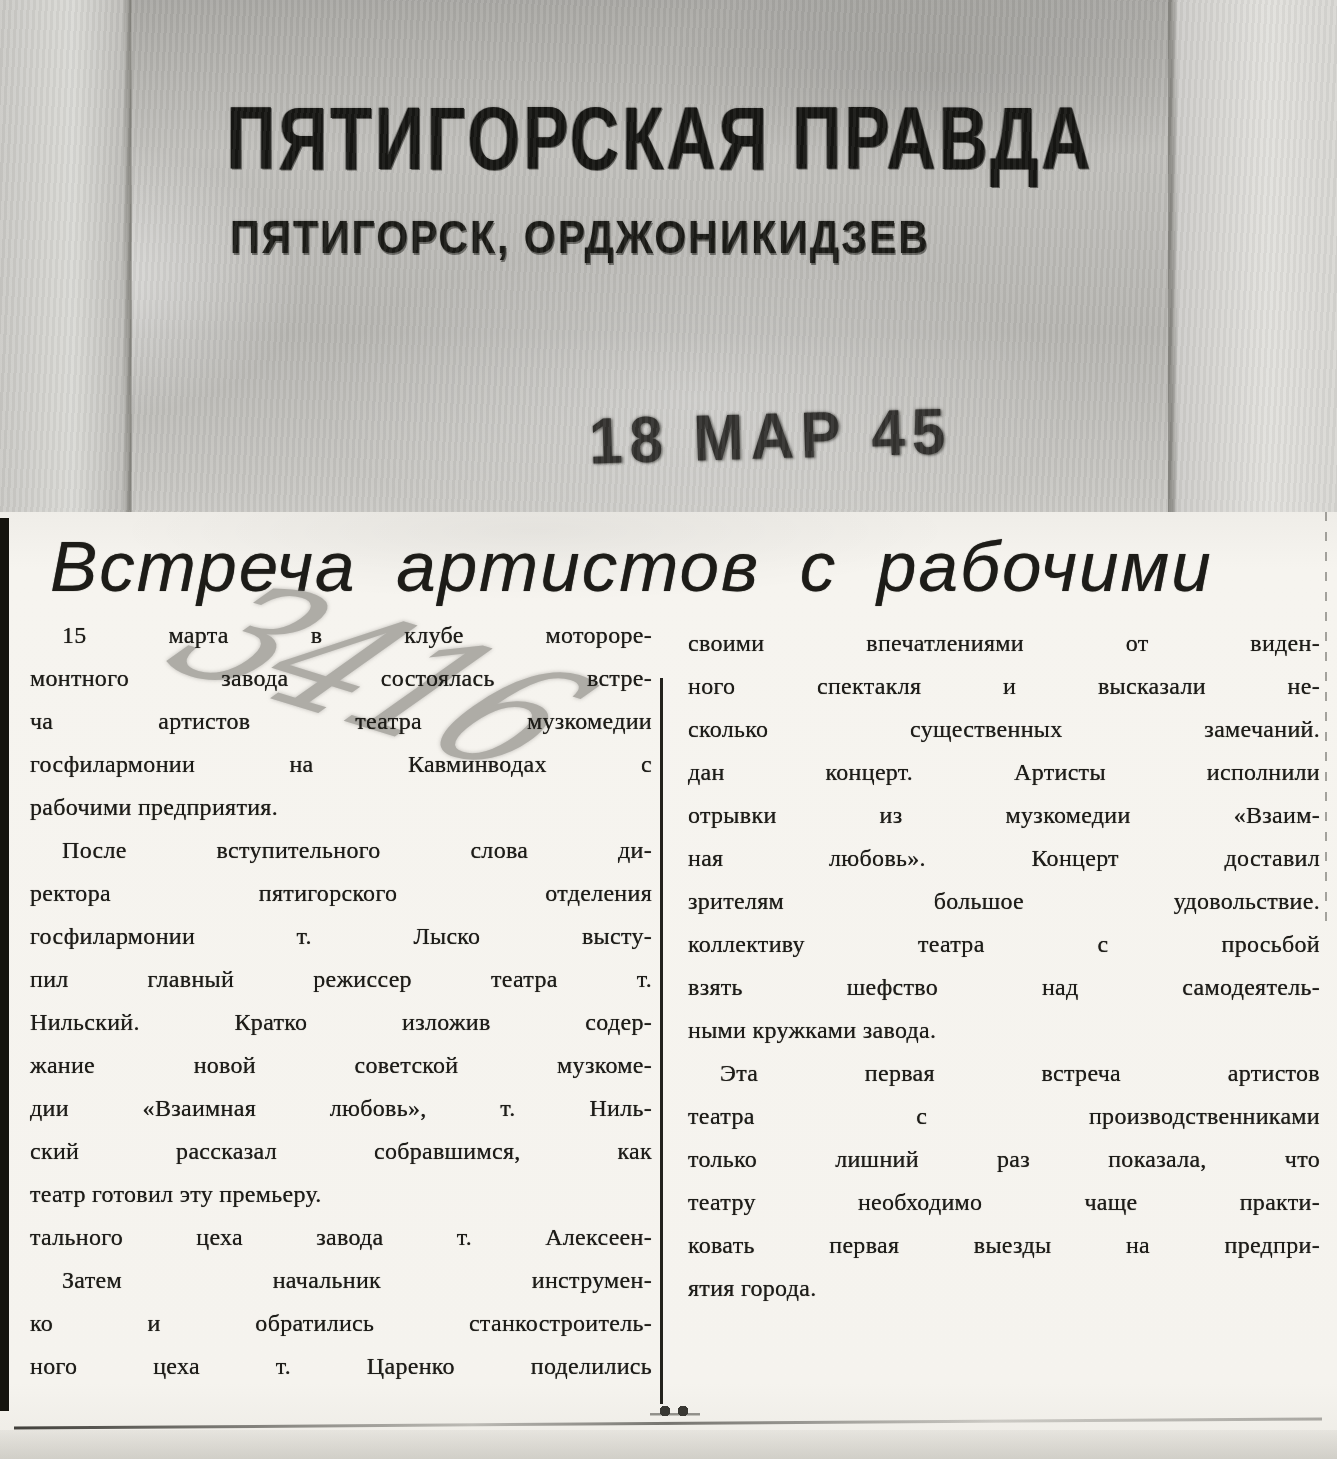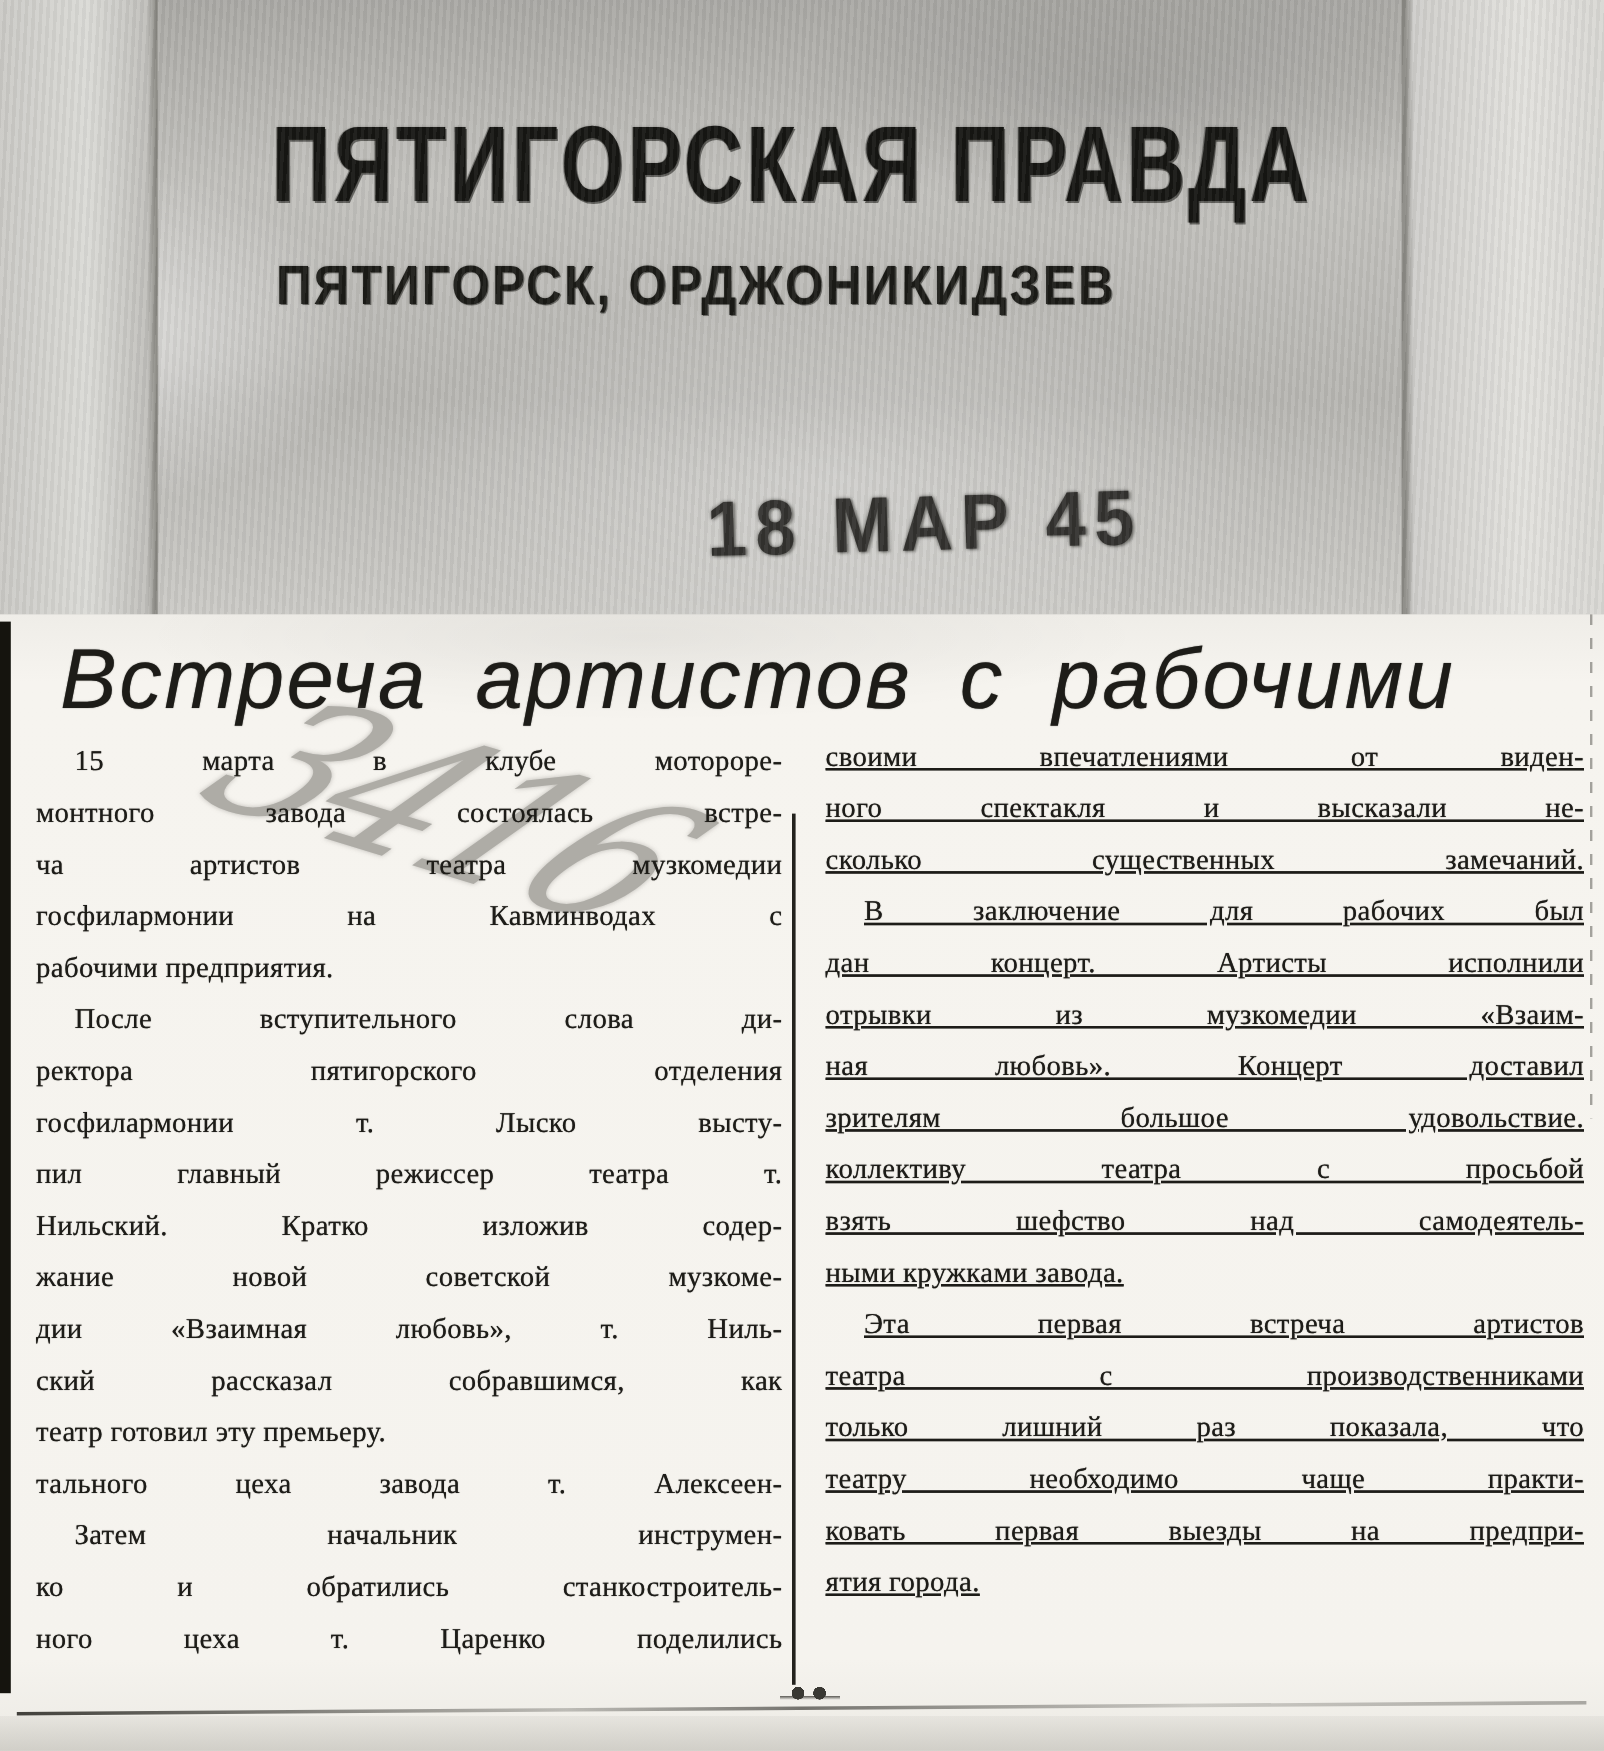--- a/index.html
+++ b/index.html
@@ -82,21 +82,21 @@
     color:var(--pencil);opacity:0.62;
     letter-spacing:-6px;
     transform:rotate(17deg) skewX(-30deg);transform-origin:top left;
     text-shadow:0 0 4px rgba(130,128,122,0.8);
     pointer-events:none;
   }
   .divider{position:absolute;left:660px;top:166px;width:3px;height:726px;background:#23221d;}
   .col{position:absolute;font-size:24px;line-height:43px;color:var(--ink);
        letter-spacing:0.3px;text-shadow:0 0 0.7px rgba(29,28,24,0.85);}
   .col-left{left:30px;top:102px;width:622px;}
-  .col-right{left:688px;top:98px;width:632px;text-decoration:underline;}
+  .col-right{left:688px;top:110px;width:632px;}
   .bline{text-align:justify;text-align-last:justify;}
   .para .bline.last{text-align-last:left;}
   .para.jlast .bline.last{text-align-last:justify;}
   .para .bline.first{text-indent:32px;}
   .bottom-line{
     position:absolute;left:14px;top:910px;width:1308px;height:3px;
     background:linear-gradient(90deg, rgba(35,34,29,0.85), rgba(35,34,29,0.25) 35%, rgba(35,34,29,0.6) 50%, rgba(35,34,29,0.18) 75%, rgba(35,34,29,0.35));
     transform:rotate(-0.4deg);
   }
   .ornament{
@@ -158,21 +158,20 @@
           <div class="bline last">ного цеха т. Царенко поделились</div>
         </div>
       </div>
     <div class="col col-right">
         <div class="para jlast">
           <div class="bline">своими впечатлениями от виден-</div>
           <div class="bline">ного спектакля и высказали не-</div>
           <div class="bline last">сколько существенных замечаний.</div>
         </div>
         <div class="para jlast">
-          <div class="bline first">В заключение для рабочих был</div>
           <div class="bline">дан концерт. Артисты исполнили</div>
           <div class="bline">отрывки из музкомедии «Взаим-</div>
           <div class="bline">ная любовь». Концерт доставил</div>
           <div class="bline last">зрителям большое удовольствие.</div>
         </div>
         <div class="para">
           <div class="bline">коллективу театра с просьбой</div>
           <div class="bline">взять шефство над самодеятель-</div>
           <div class="bline last">ными кружками завода.</div>
         </div>

